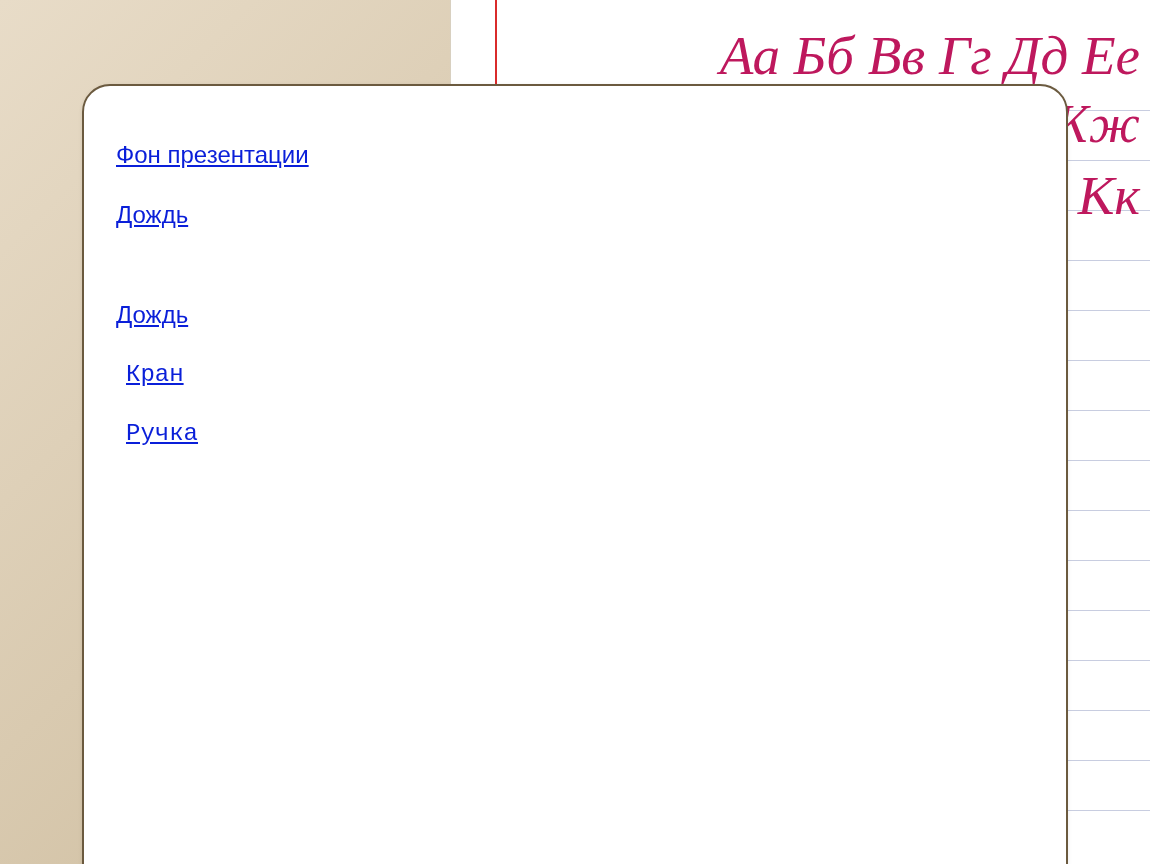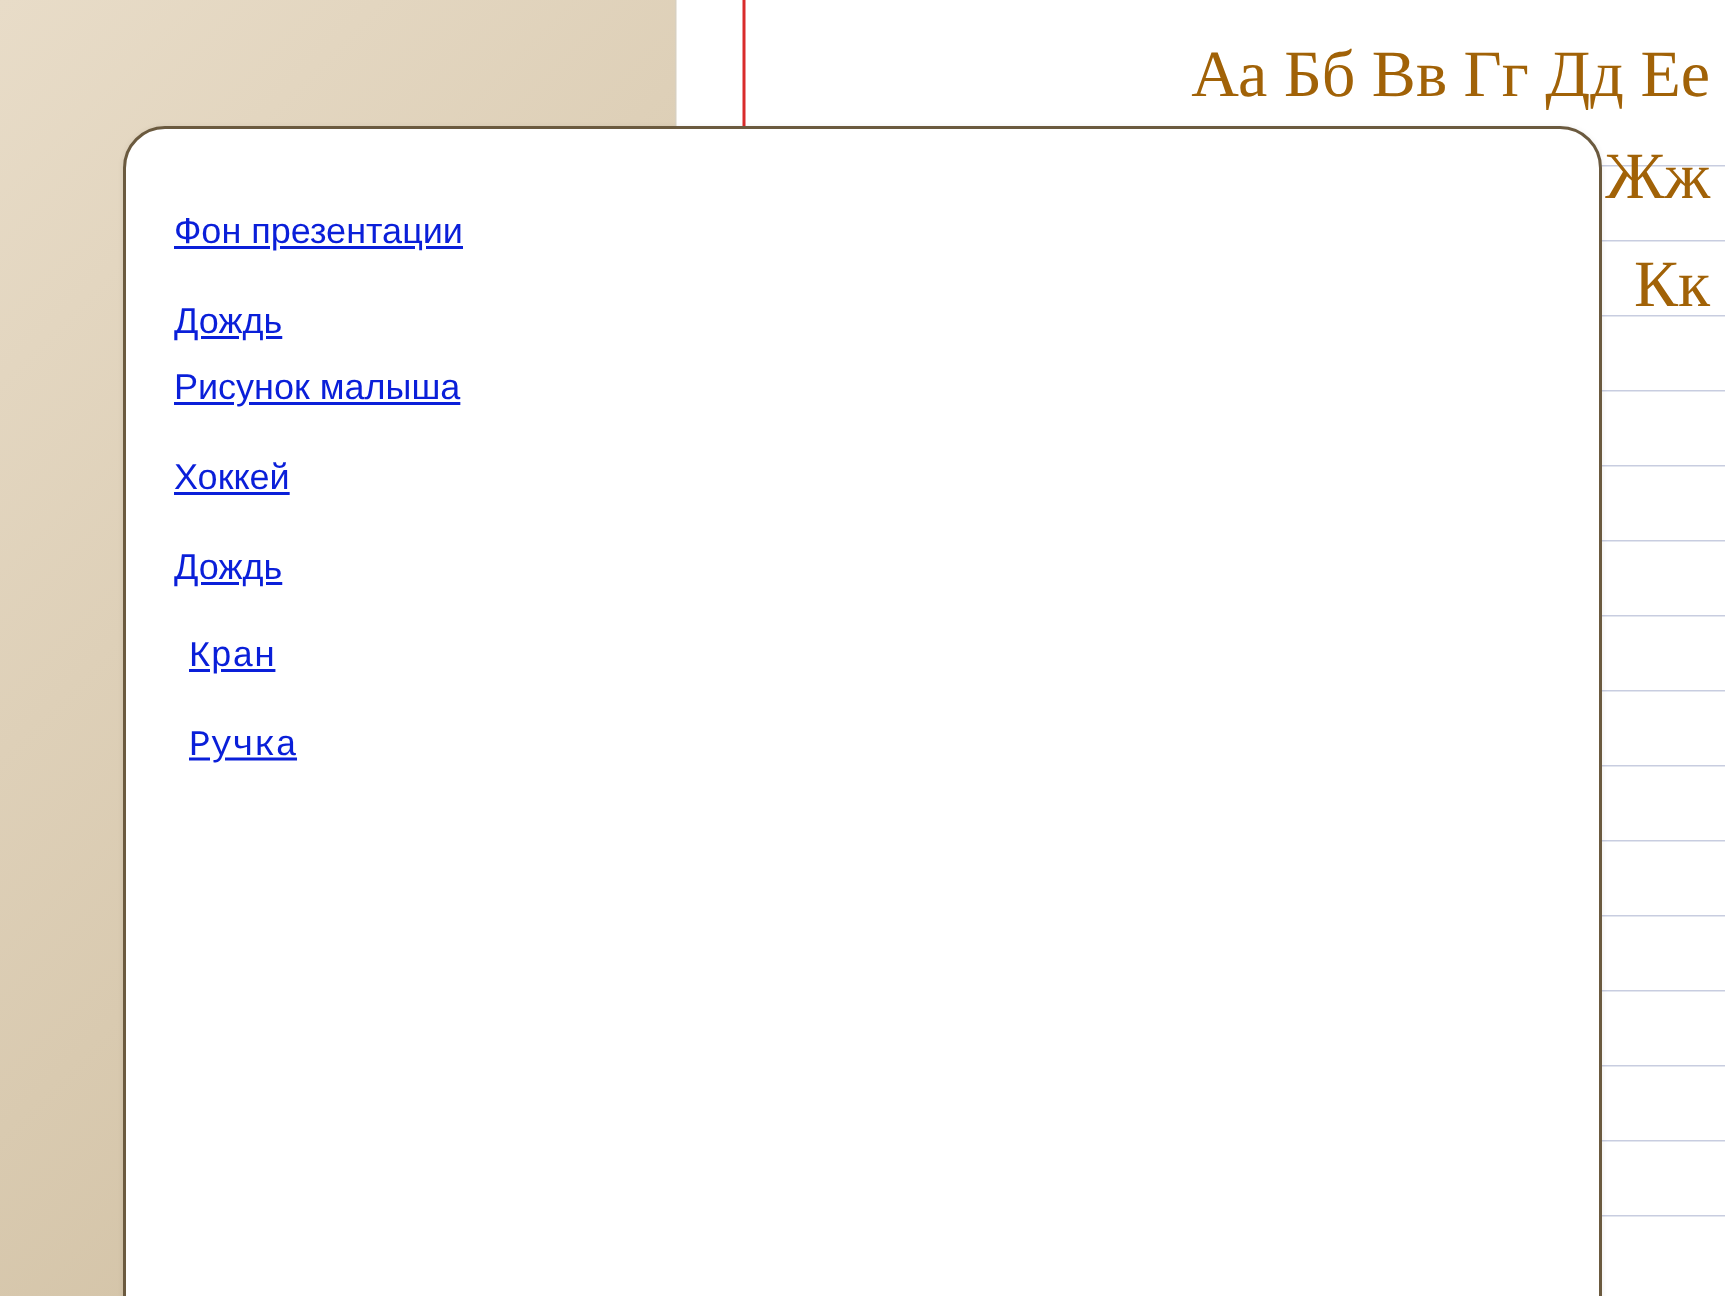--- a/index.html
+++ b/index.html
@@ -49,22 +49,23 @@
       left: 0;
       right: 0;
       height: 1px;
       background: #c8cde0;
     }
 
     .cursive-letters {
       position: absolute;
       right: 10px;
       font-family: 'Brush Script MT', cursive, serif;
-      color: #a16207;
-      font-size: 44px;
+      font-style: italic;
+      color: #be185d;
+      font-size: 55px;
       line-height: 1;
       white-space: nowrap;
     }
 
     .cursive-row-1 {
       top: 28px;
     }
 
     .cursive-row-2 {
       top: 96px;
@@ -139,29 +140,23 @@
   </div>
 
   <div class="spacer-lg"></div>
 
   <div class="link-row">
     <a class="link">Дождь</a>
   </div>
 
   <div class="spacer-md"></div>
 
-  <div class="link-row">
-    <a class="link">Рисунок малыша</a>
-  </div>
 
   <div class="spacer-lg"></div>
 
-  <div class="link-row">
-    <a class="link">Хоккей</a>
-  </div>
 
   <div class="spacer-lg"></div>
 
   <div class="link-row">
     <a class="link">Дождь</a>
   </div>
 
   <div class="spacer-lg"></div>
 
   <div class="link-row indent-sm">

